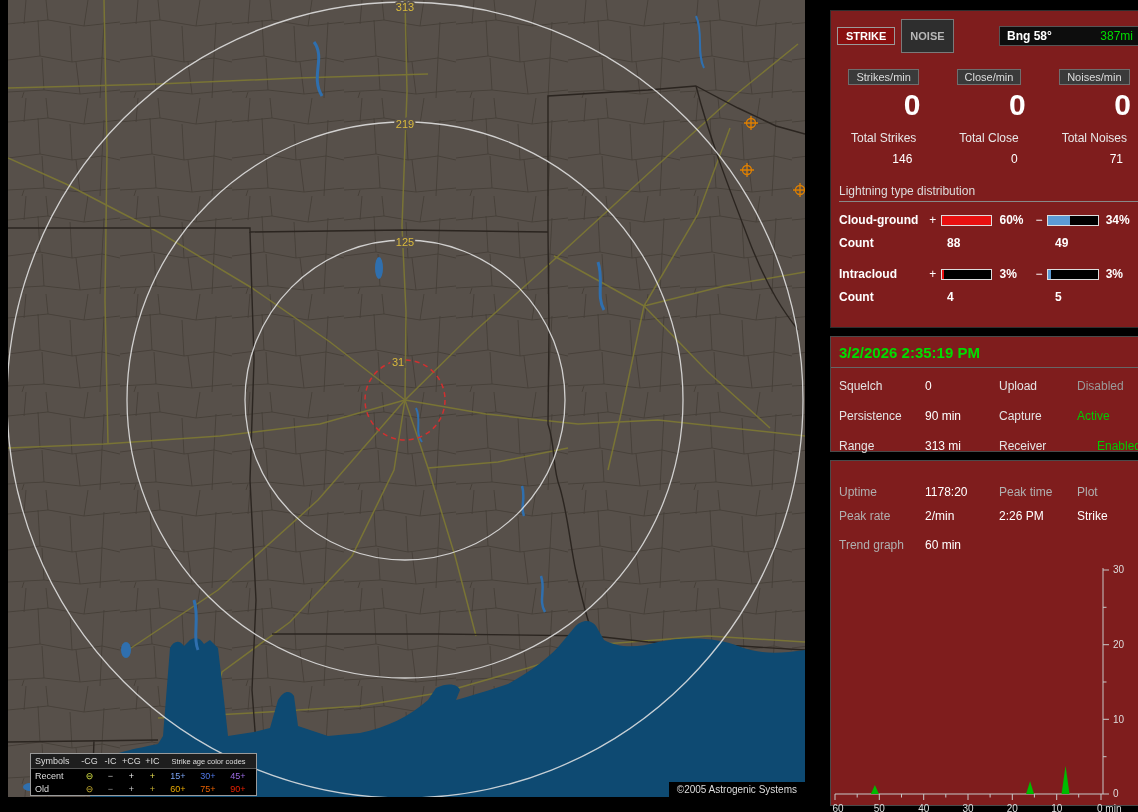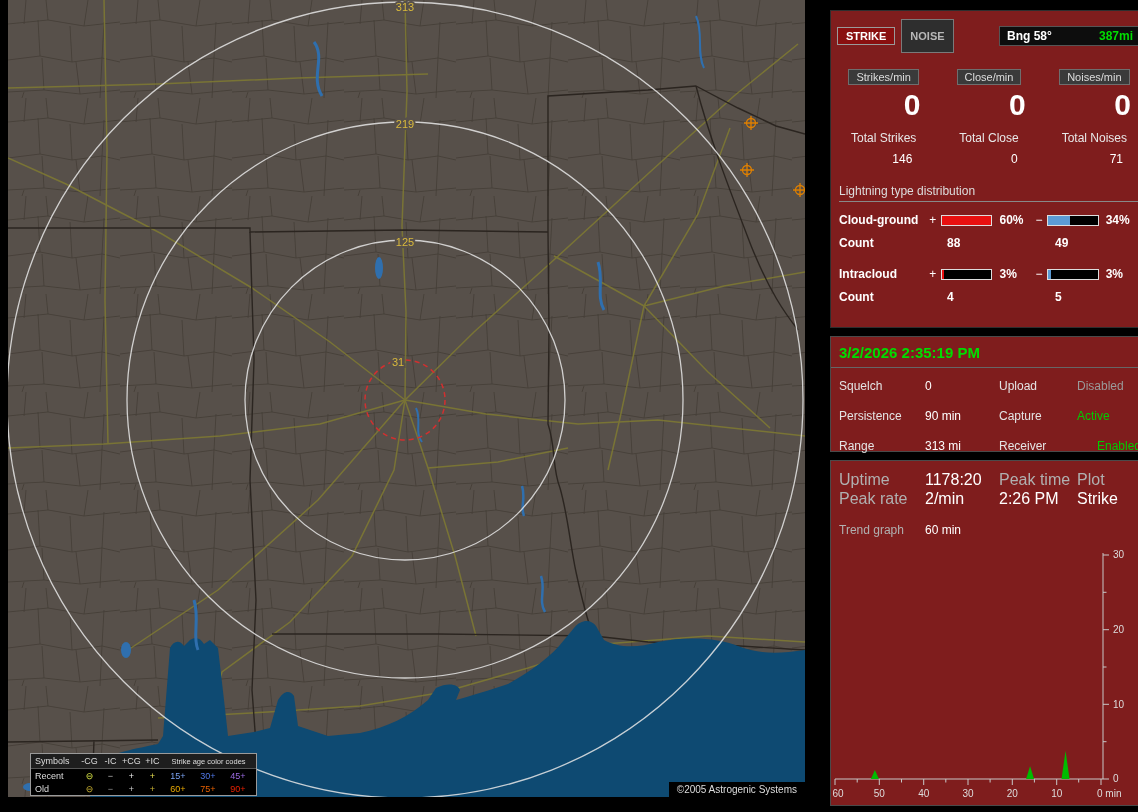--- a/index.html
+++ b/index.html
@@ -29,21 +29,21 @@
   .p3{top:460px;height:346px;border:1px solid #4a4a4a}
 
   .btn-row{display:flex;align-items:center;gap:6px;margin:8px 6px 0}
   .strike-btn{background:#8a0f0f;color:#fff;border:1px solid #9a9a9a;font-weight:bold;
               font-size:11px;padding:2px 8px;font-family:inherit;cursor:pointer}
   .noise-btn{background:#2e2e2e;color:#b8b8b8;border:1px solid #7a7a7a;font-weight:bold;
              font-size:11px;padding:10px 8px;font-family:inherit;cursor:pointer}
   .bng-box{margin-left:auto;display:flex;justify-content:space-between;align-items:center;
            width:142px;border:1px solid #555;background:#0d0d0d;padding:2px 7px;font-size:12px}
   .bng-label{font-weight:bold;color:#fff}
-  .bng-dist{font-weight:bold;color:#00dd00}
+  .bng-dist{font-weight:normal;color:#00dd00}
 
   .cols3{display:grid;grid-template-columns:1fr 1fr 1fr;margin-top:16px}
   .col{text-align:center}
   .head-btn{display:inline-block;background:#3a3a3a;border:1px solid #6e6e6e;color:#ddd;
             font-size:11px;padding:1px 7px}
   .big-zero{font-size:30px;font-weight:bold;color:#fff;text-align:right;
             padding-right:16px;margin-top:4px;line-height:32px}
   .total-label{font-size:12px;color:#e8e8e8;margin-top:10px}
   .total-value{font-size:12px;color:#fff;text-align:right;padding-right:24px;margin-top:7px}
 
@@ -61,22 +61,22 @@
   .count-row .cnt{font-weight:bold;color:#fff}
   .ic-gap{margin-top:17px}
 
   .datetime{color:#00dd00;font-weight:bold;font-size:15px;margin:7px 8px 0}
   .p2-sep{border-bottom:1px solid #666;margin-top:6px}
   .status-grid{display:grid;grid-template-columns:86px 74px 78px auto;row-gap:16px;
                margin:11px 8px 0;font-size:12px}
   .status-grid .lbl{color:#e4e4e4}
   .status-grid .val{color:#fff}
 
-  .p3-grid{display:grid;grid-template-columns:86px 74px 78px auto;row-gap:1px;
-           margin:10px 8px 0;font-size:16px}
+  .p3-grid{display:grid;grid-template-columns:86px 74px 78px auto;row-gap:10px;
+           margin:24px 8px 0;font-size:12px}
   .lbl{color:#b0b0b0}
   .val{color:#fff}
   .trend-row{display:grid;grid-template-columns:86px auto;margin:15px 8px 0;font-size:12px}
   #trend-svg{display:block;margin:10px 0 0 2px}
 </style>
 </head>
 <body>
 
 <div class="map-area">
   <svg class="map-svg" viewBox="0 0 797 797" width="797" height="797" xmlns="http://www.w3.org/2000/svg">

